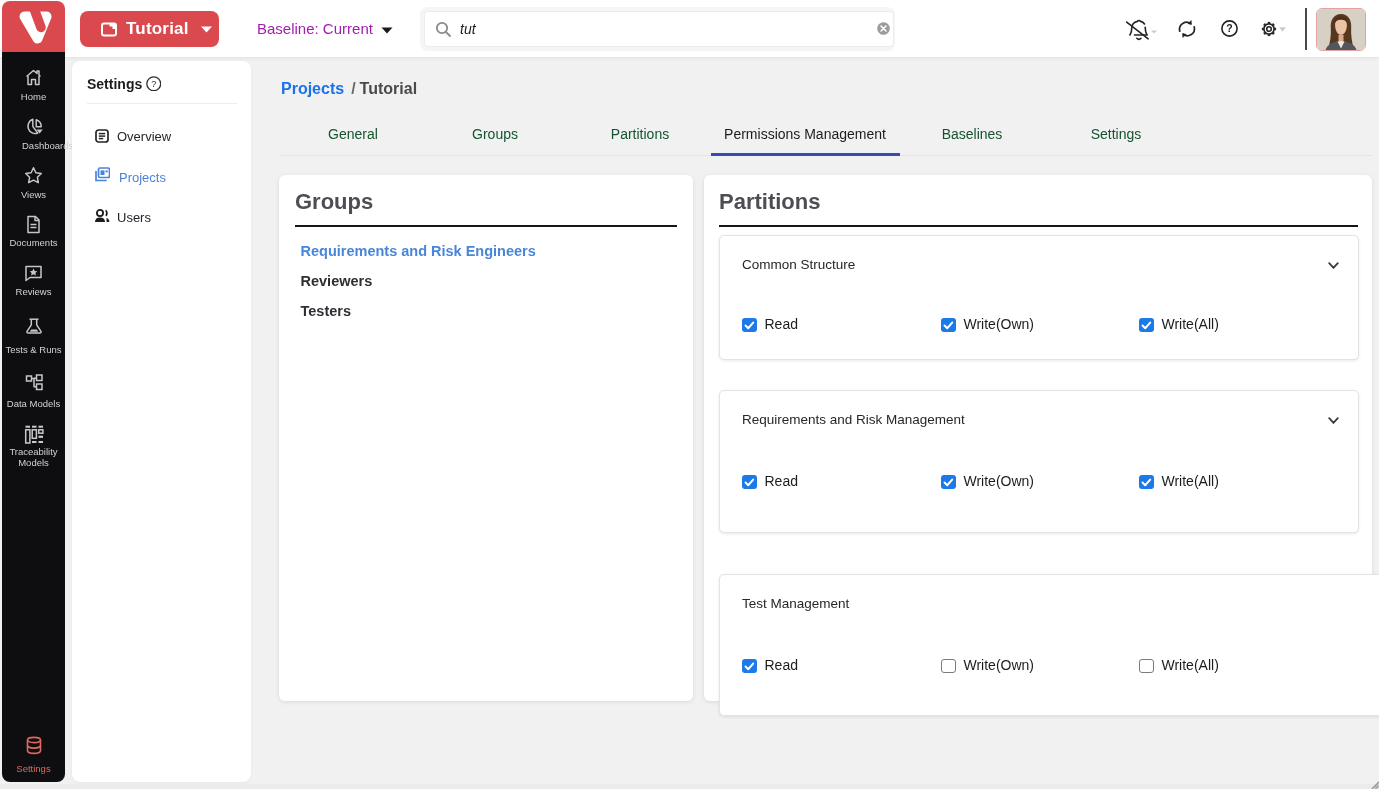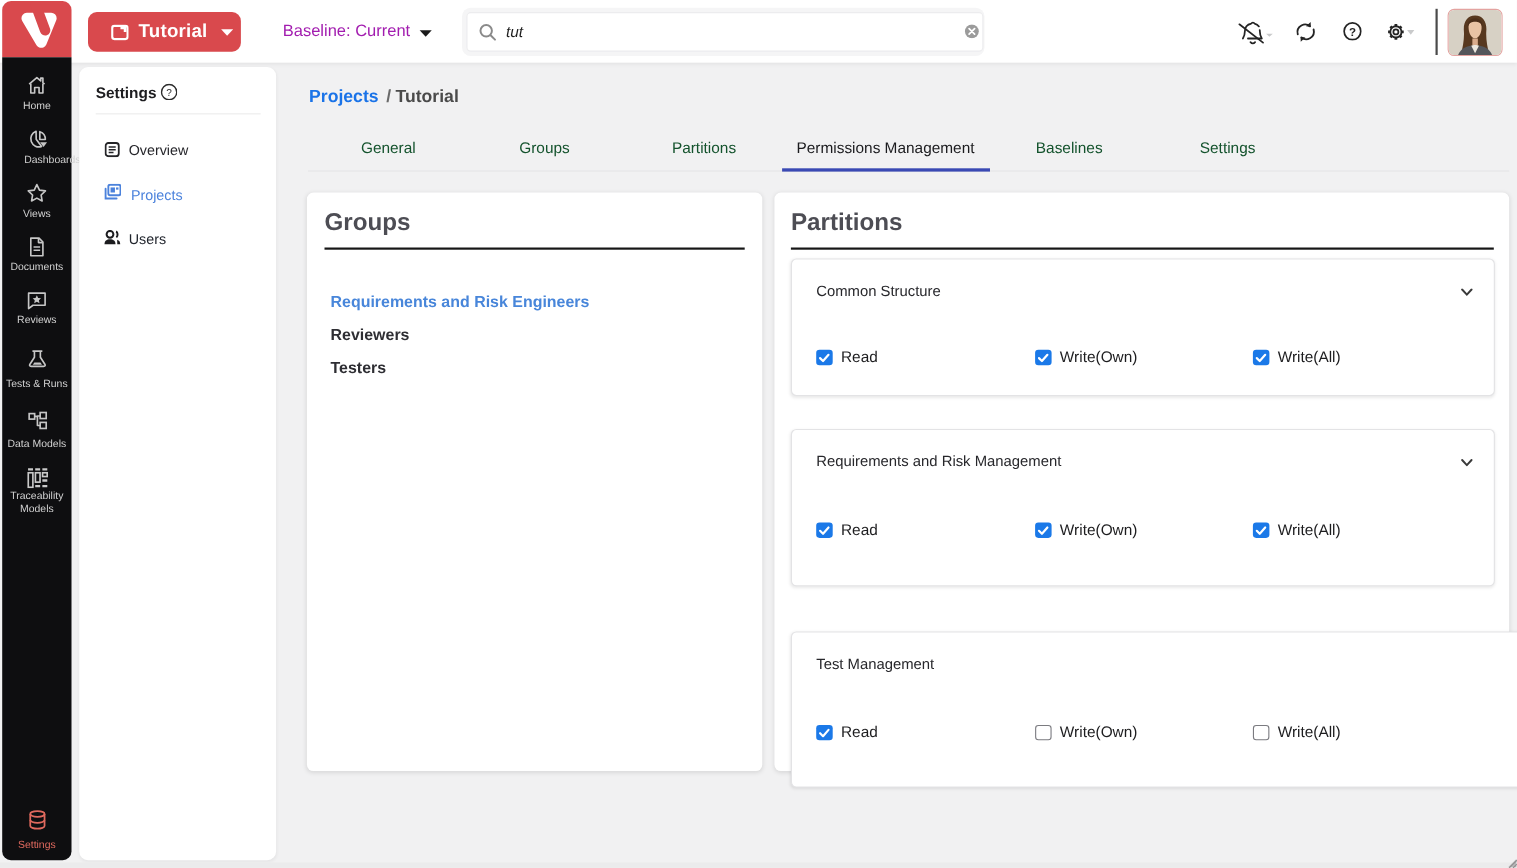--- a/index.html
+++ b/index.html
@@ -32,21 +32,21 @@
   .tab { top:126px; font-size:14px; color:#14532d; text-align:center; transform:translateX(-50%); white-space:nowrap; }
   .tab.on { color:#1c1c1f; font-weight:500; }
   #tabline { left:280px; top:155px; width:1092px; height:1px; background:#e4e4e6; }
   #tabsel { left:711px; top:153px; width:189px; height:2.5px; background:#3a49b4; }
 
   .card { background:#fff; border-radius:6px; box-shadow:0 1px 4px rgba(0,0,0,.10); }
   #gcard { left:279px; top:175px; width:414px; height:526px; }
   #pcard { left:704px; top:175px; width:668px; height:526px; }
   .ctitle { position:absolute; font-size:22px; font-weight:bold; color:#4d4d54; }
   .cline { position:absolute; height:2px; background:#161616; }
-  .gitem { position:absolute; left:21.5px; font-size:14.5px; font-weight:bold; color:#2e2e33;margin-top:24px; }
+  .gitem { position:absolute; left:21.5px; font-size:14.5px; font-weight:bold; color:#2e2e33; }
 
   .sub { position:absolute; left:15px; width:640px; background:#fff; border:1px solid #e3e3e5; border-radius:5px; box-shadow:0 1px 3px rgba(0,0,0,.09); }
   .chev { position:absolute; right:19px; }
   .cbrow { position:absolute; left:37px; display:flex; align-items:flex-end; }
   .cb { width:14.5px; height:14.5px; border-radius:3px; background:#1b79e8; position:relative; flex:none; }
   .cb.off { background:#fff; border:1.5px solid #7b7b80; border-radius:3px; }
   .cb svg { position:absolute; left:0; top:0; }
   .cbl { font-size:14px; color:#1d1d1f; margin-left:8px; }
 
   #botstrip { left:0; top:784px; width:1379px; height:5px; background:#ebebec; }

